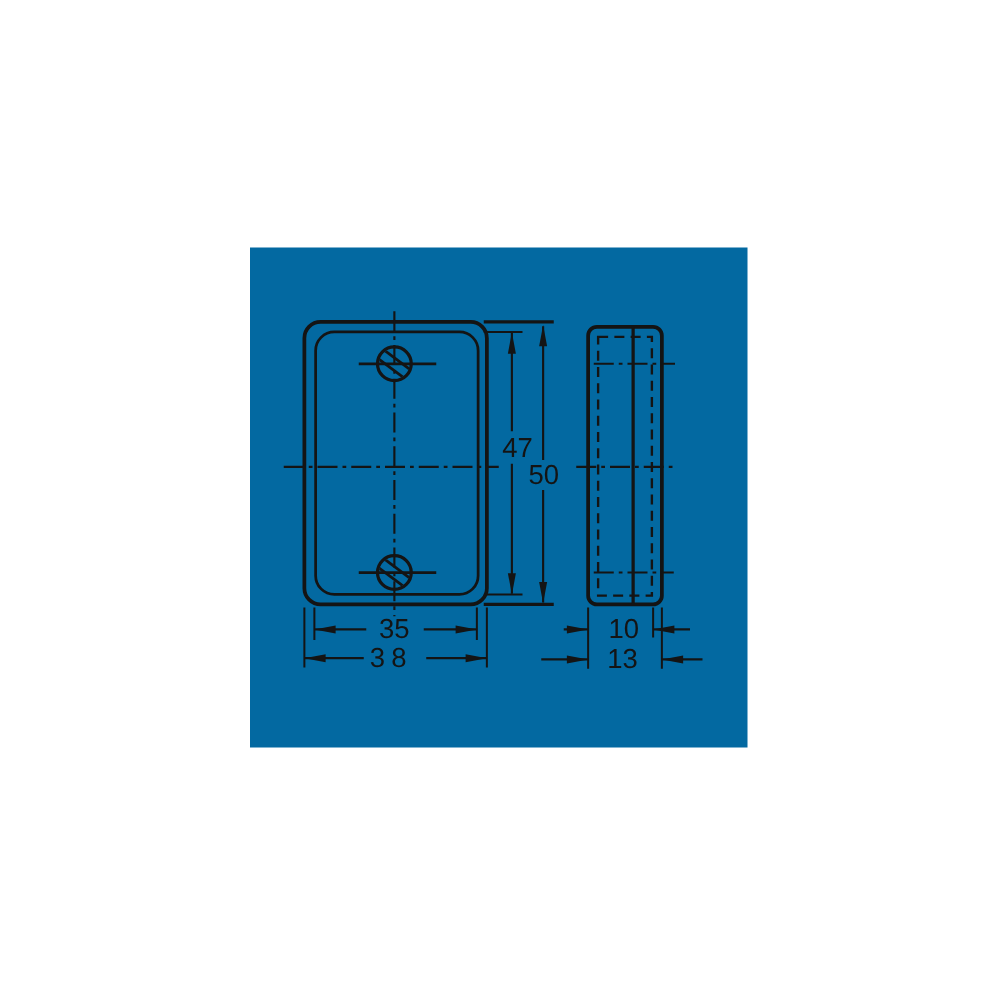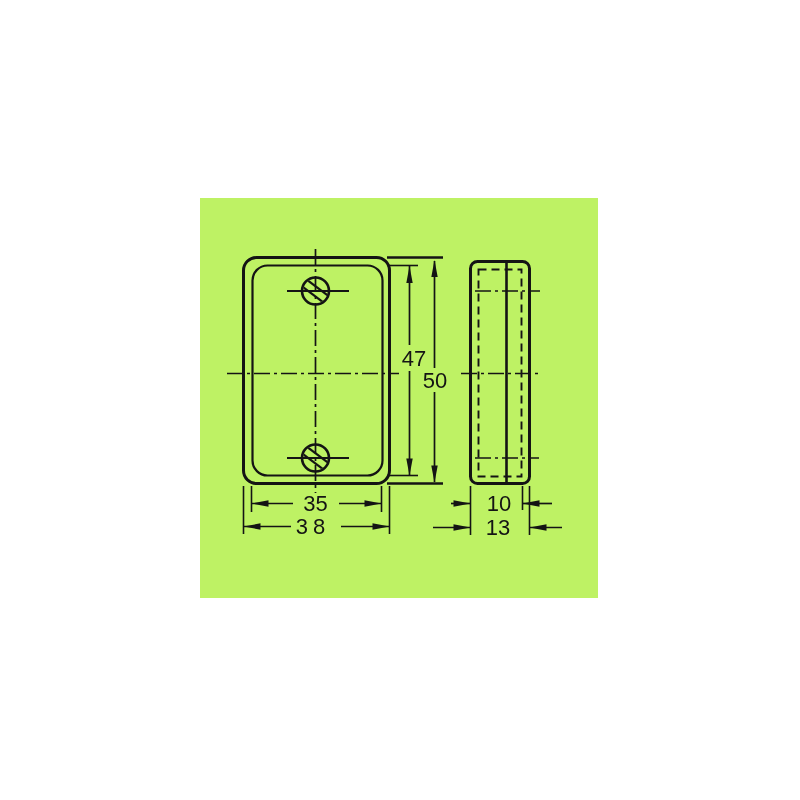--- a/index.html
+++ b/index.html
@@ -15,21 +15,21 @@
     width: 800px;
     height: 800px;
     background: #ffffff;
   }
   .panel {
     position: absolute;
     left: 200px;
     top: 198px;
     width: 398px;
     height: 400px;
-    background: #bef264;
+    background: #0369a1;
   }
   svg { display: block; }
   .dim-text {
     font-family: "Liberation Sans", sans-serif;
     font-size: 22px;
     fill: #141414;
   }
   .dim-text-wide { letter-spacing: 5px; }
 </style>
 </head>

